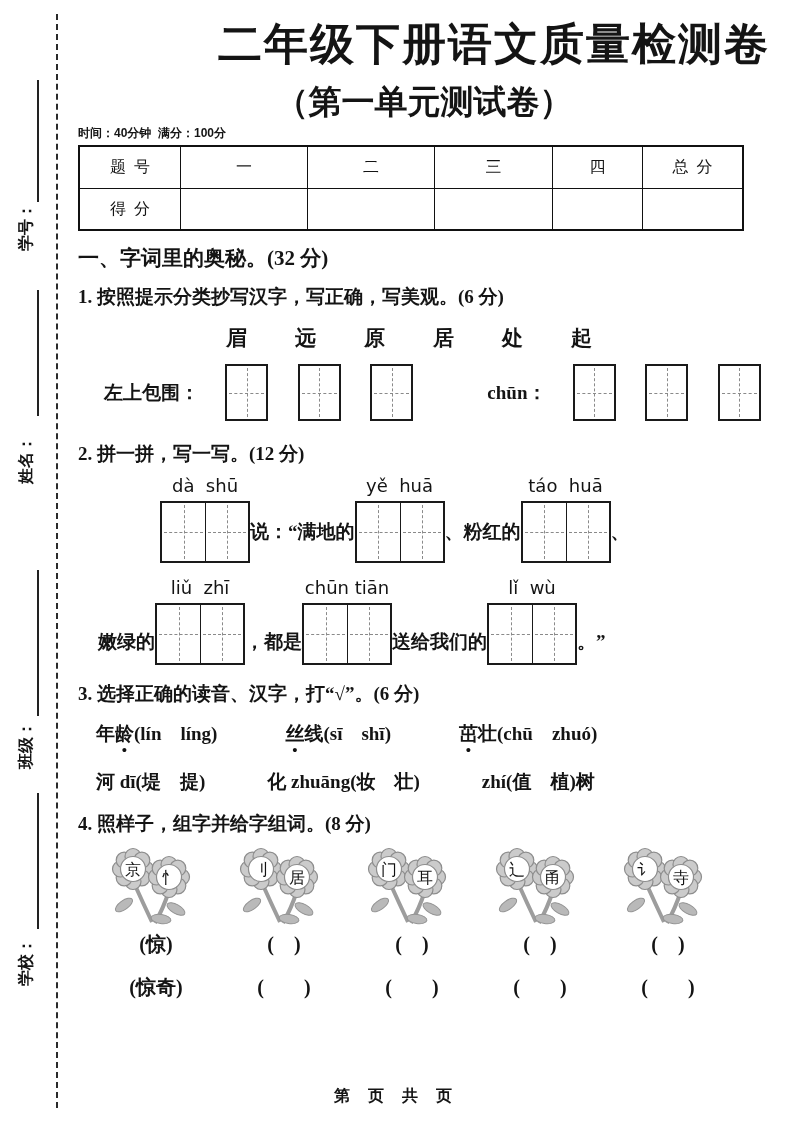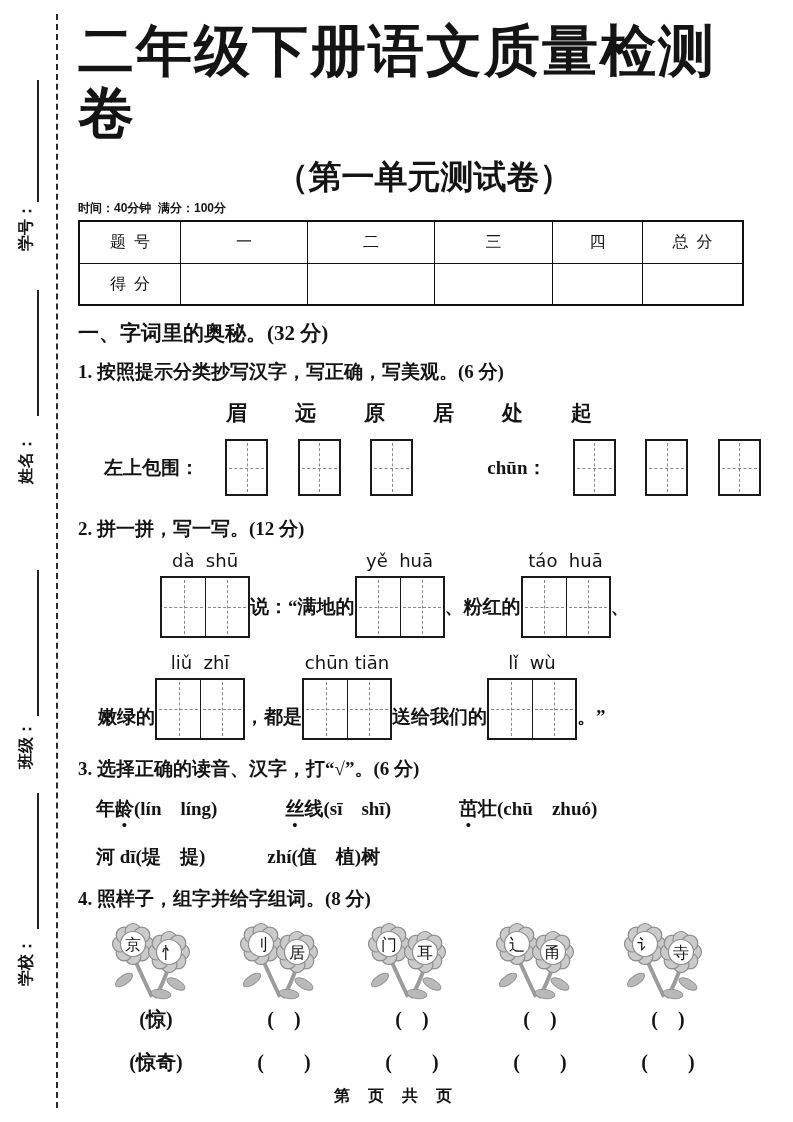--- a/index.html
+++ b/index.html
@@ -14,22 +14,22 @@
   .seal-line { position:absolute; left:56px; top:14px; height:1094px; width:0;
     border-left:2px dashed #2a2a2a; }
   .side-line { position:absolute; left:37px; width:2px; background:#222; }
   .side-label { position:absolute; width:64px; height:20px; left:-6px;
     transform:rotate(-90deg); transform-origin:center;
     font-size:16px; font-weight:bold; text-align:center; white-space:nowrap;
     font-family:"Liberation Sans","DejaVu Sans",sans-serif; }
 
   
   .main { position:absolute; left:78px; top:20px; width:692px; }
-  .title { text-align:left; font-family:"Liberation Sans","DejaVu Sans",sans-serif;
-    font-weight:bold; font-size:56px; letter-spacing:2px; line-height:1.1; }
+  .title { text-align:right; font-family:"Liberation Sans","DejaVu Sans",sans-serif;
+    font-weight:bold; font-size:44px; letter-spacing:2px; line-height:1.1; }
   .subtitle { text-align:center; font-family:"Liberation Sans","DejaVu Sans",sans-serif;
     font-weight:bold; font-size:33px; margin-top:12px; }
   .meta { font-family:"Liberation Sans","DejaVu Sans",sans-serif;
     font-weight:bold; font-size:12px; padding-right:6px; white-space:pre; }
 
   
   .stable { margin-top:3px; border:2.5px solid #111; display:grid;
     grid-template-columns:100px 127px 127px 118px 90px auto; width:666px; }
   .stable .cell { height:41px; display:flex; align-items:center; justify-content:center;
     font-size:16px; letter-spacing:8px; padding-left:8px;
@@ -225,20 +225,21 @@
   </div>
 
   <div class="q-text" style="margin-top:16px;">3. 选择正确的读音、汉字，打“√”。(6 分)</div>
   <div class="q3-row q3-r1">
     <span><span>年</span><span class="dotted">龄</span><span>(lín　líng)</span></span>
     <span><span></span><span class="dotted">丝</span><span>线(sī　shī)</span></span>
     <span><span></span><span class="dotted">茁</span><span>壮(chū　zhuó)</span></span>
   </div>
   <div class="q3-row q3-r2">
     <span>河 dī(堤　提)</span>
+    <span>化 zhuāng(妆　壮)</span>
     <span>zhí(值　植)树</span>
   </div>
 
   <div class="q-text" style="margin-top:16px;">4. 照样子，组字并给字组词。(8 分)</div>
 
   <div class="fgrid fgrid-flowers">
     <div class="fcell">
       <svg width="102" height="84" viewBox="0 0 102 84">
         <path d="M29 40 Q38 60 47 79" fill="none" stroke="#9d9d9d" stroke-width="4"></path>
         <path d="M64 48 Q58 66 50 80" fill="none" stroke="#9d9d9d" stroke-width="4"></path>

